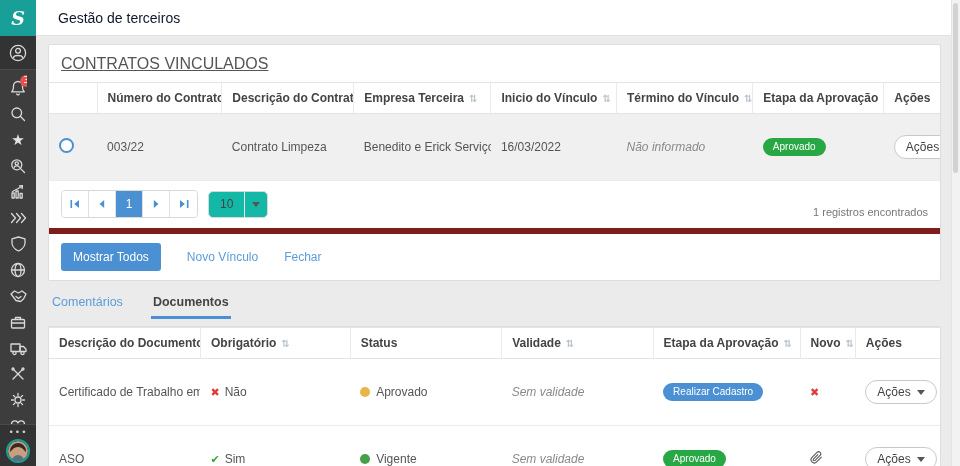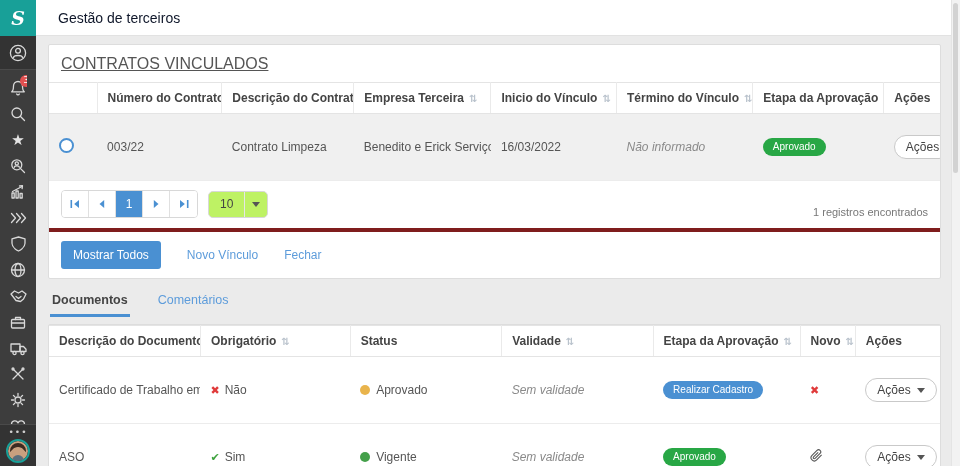--- a/index.html
+++ b/index.html
@@ -59,26 +59,26 @@
         padding:4px 11px;font-size:12px;color:#444;cursor:pointer;font-family:inherit;}
   .caret{width:0;height:0;border-left:4px solid transparent;border-right:4px solid transparent;border-top:5px solid #555;display:inline-block;}
 
   .pager-row{display:flex;align-items:center;padding:9px 12px 10px;}
   .pager{display:inline-flex;border:1px solid #d8d8d8;border-radius:4px;overflow:hidden;background:#fff;}
   .pager button{width:27px;height:26px;border:none;border-right:1px solid #e0e0e0;background:#fff;display:flex;
         align-items:center;justify-content:center;cursor:pointer;font-family:inherit;}
   .pager button:last-child{border-right:none;}
   .pager svg{fill:var(--accent);}
   .pg-active{background:var(--accent) !important;color:#fff;font-size:12px;}
-  .size-select{display:inline-flex;align-items:center;height:27px;margin-left:10px;border:1px solid #d8d8d8;border-radius:5px;background:#bef264;cursor:pointer;}
+  .size-select{display:inline-flex;align-items:center;height:27px;margin-left:10px;border:1px solid #d8d8d8;border-radius:5px;background:#14b8a6;cursor:pointer;}
   .size-val{padding:0 11px;font-size:12px;color:#444;}
   .size-caret{width:23px;height:100%;border-left:1px solid #e6e6e6;display:flex;align-items:center;justify-content:center;}
   .summary{margin-left:auto;font-size:11px;color:#777;align-self:flex-end;}
 
-  .panel-actions{border-top:4px solid #7f1d1d;padding:9px 12px;display:flex;align-items:center;gap:26px;}
+  .panel-actions{border-top:6px solid #7f1d1d;padding:9px 12px;display:flex;align-items:center;gap:26px;}
   .btn-primary{background:var(--accent);border:none;color:#fff;font-size:12px;padding:7px 12px;border-radius:3px;cursor:pointer;font-family:inherit;}
   .link{color:var(--link);font-size:12px;text-decoration:none;cursor:pointer;}
 
   .tabs{display:flex;gap:26px;margin:10px 2px 7px;}
   .tab{font-size:12.5px;padding:4px 2px 7px;cursor:pointer;color:var(--link);border-bottom:3px solid transparent;}
   .tab.active{color:#444;font-weight:bold;border-bottom:3px solid var(--accent);}
 
   .mark{font-family:"DejaVu Sans",sans-serif;font-size:11px;margin-right:5px;}
   .mark.green{color:#3fa33f;}
   .mark.red{color:var(--red);}
@@ -304,22 +304,22 @@
         </div>
 
         <div class="panel-actions">
           <button class="btn-primary">Mostrar Todos</button>
           <a class="link">Novo Vínculo</a>
           <a class="link">Fechar</a>
         </div>
       </section>
 
       <div class="tabs">
+        <div class="tab">Comentários</div>
         <div class="tab active">Documentos</div>
-        <div class="tab">Comentários</div>
       </div>
 
       <section class="panel">
         <table>
           <colgroup>
             <col style="width:17%">
               <col style="width:16.8%">
               <col style="width:17%">
               <col style="width:17%">
             <col style="width:16.5%">

